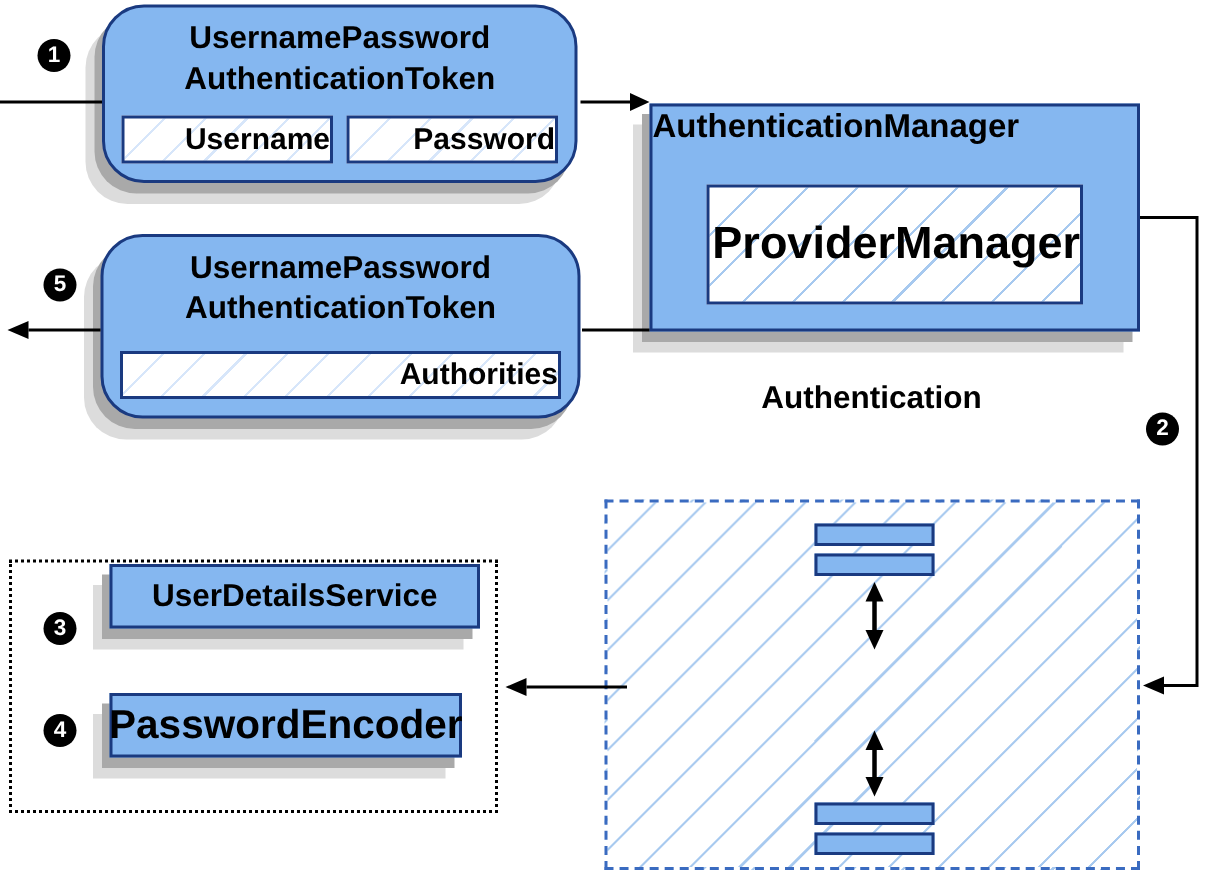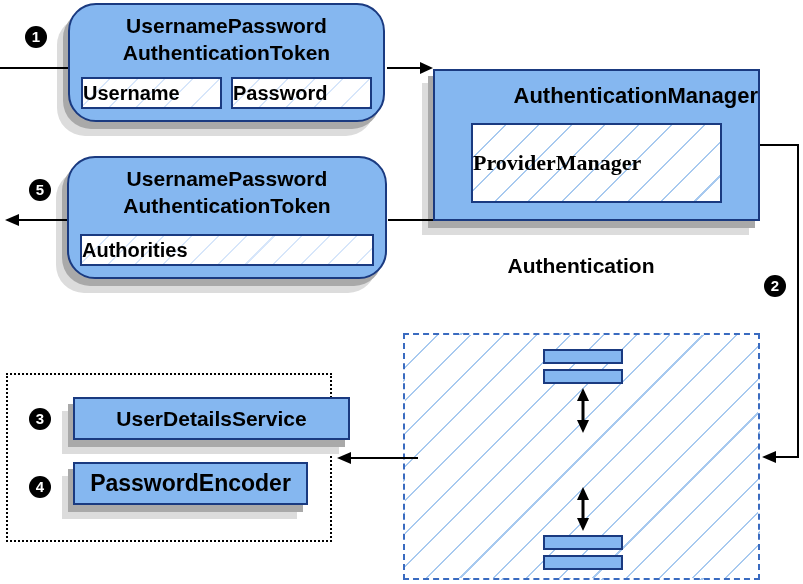--- a/index.html
+++ b/index.html
@@ -34,46 +34,46 @@
   .hatch-faint{background-color:#fff;
          background-image:repeating-linear-gradient(135deg,transparent 0,transparent 18px,
            var(--hatch-line-faint) 18px,var(--hatch-line-faint) 19.5px);}
 
   .badge{position:absolute;width:22px;height:22px;border-radius:50%;background:var(--badge-bg);
          color:var(--badge-text);font-size:15px;line-height:22px;text-align:center;z-index:6;}
 
   .token-title{font-size:21px;line-height:27px;text-align:center;margin-top:7px;}
   .token-fields{position:absolute;left:11px;right:11px;bottom:11px;display:flex;gap:9px;}
   .token-field{flex:1;height:32px;line-height:28px;border:2px solid var(--node-border);
-               font-size:20px;text-align:left;box-sizing:border-box;white-space:nowrap;}
+               font-size:20px;text-align:right;box-sizing:border-box;white-space:nowrap;}
 
   #token1{left:68px;top:3px;width:317px;height:119px;}
   #token2{left:67px;top:156px;width:320px;height:123px;}
 
   #authmgr{left:433px;top:69px;width:327px;height:152px;}
-  .mgr-title{font-size:22px;text-align:right;margin-top:12px;}
+  .mgr-title{font-size:22px;text-align:left;}
   .inner-box{position:absolute;border:2px solid var(--node-border);display:flex;
-             align-items:center;justify-content:flex-start;font-size:22px;box-sizing:border-box;font-family:Liberation Serif, serif;}
+             align-items:center;justify-content:flex-end;font-size:30px;box-sizing:border-box;}
   #provmgr{left:36px;top:52px;width:251px;height:80px;}
 
   #providers-heading{position:absolute;left:456px;top:252px;width:250px;text-align:center;
                      font-size:21px;line-height:28px;z-index:2;}
 
   .group-box{position:absolute;box-sizing:border-box;z-index:1;}
   #providers-box{left:403px;top:333px;width:357px;height:247px;border:2px dashed var(--dashed-border);}
   #deps-box{left:6px;top:373px;width:326px;height:169px;border:2px dotted #000;background:#fff;}
 
   .bar{position:absolute;left:138px;width:80px;height:15px;background:var(--node-fill);
        border:2px solid var(--node-border);box-sizing:border-box;}
   #bar-t1{top:14px;} #bar-t2{top:34px;} #bar-b1{top:200px;} #bar-b2{top:220px;}
 
   .label-node{display:flex;align-items:center;justify-content:center;white-space:nowrap;}
   #dao{left:418px;top:433px;width:330px;height:49px;font-size:22px;}
-  #uds{left:73px;top:397px;width:277px;height:43px;font-size:21px;}
-  #pe{left:73px;top:462px;width:235px;height:43px;font-size:23px;}
+  #uds{left:73px;top:376px;width:247px;height:43px;font-size:21px;}
+  #pe{left:73px;top:462px;width:235px;height:43px;font-size:27px;}
 
   #b1{left:25px;top:26px;} #b2{left:764px;top:275px;} #b3{left:29px;top:408px;}
   #b4{left:29px;top:476px;} #b5{left:29px;top:179px;}
 </style>
 </head>
 <body>
 
 <div class="canvas">
 
   <svg class="wires" viewBox="0 0 803 584">

